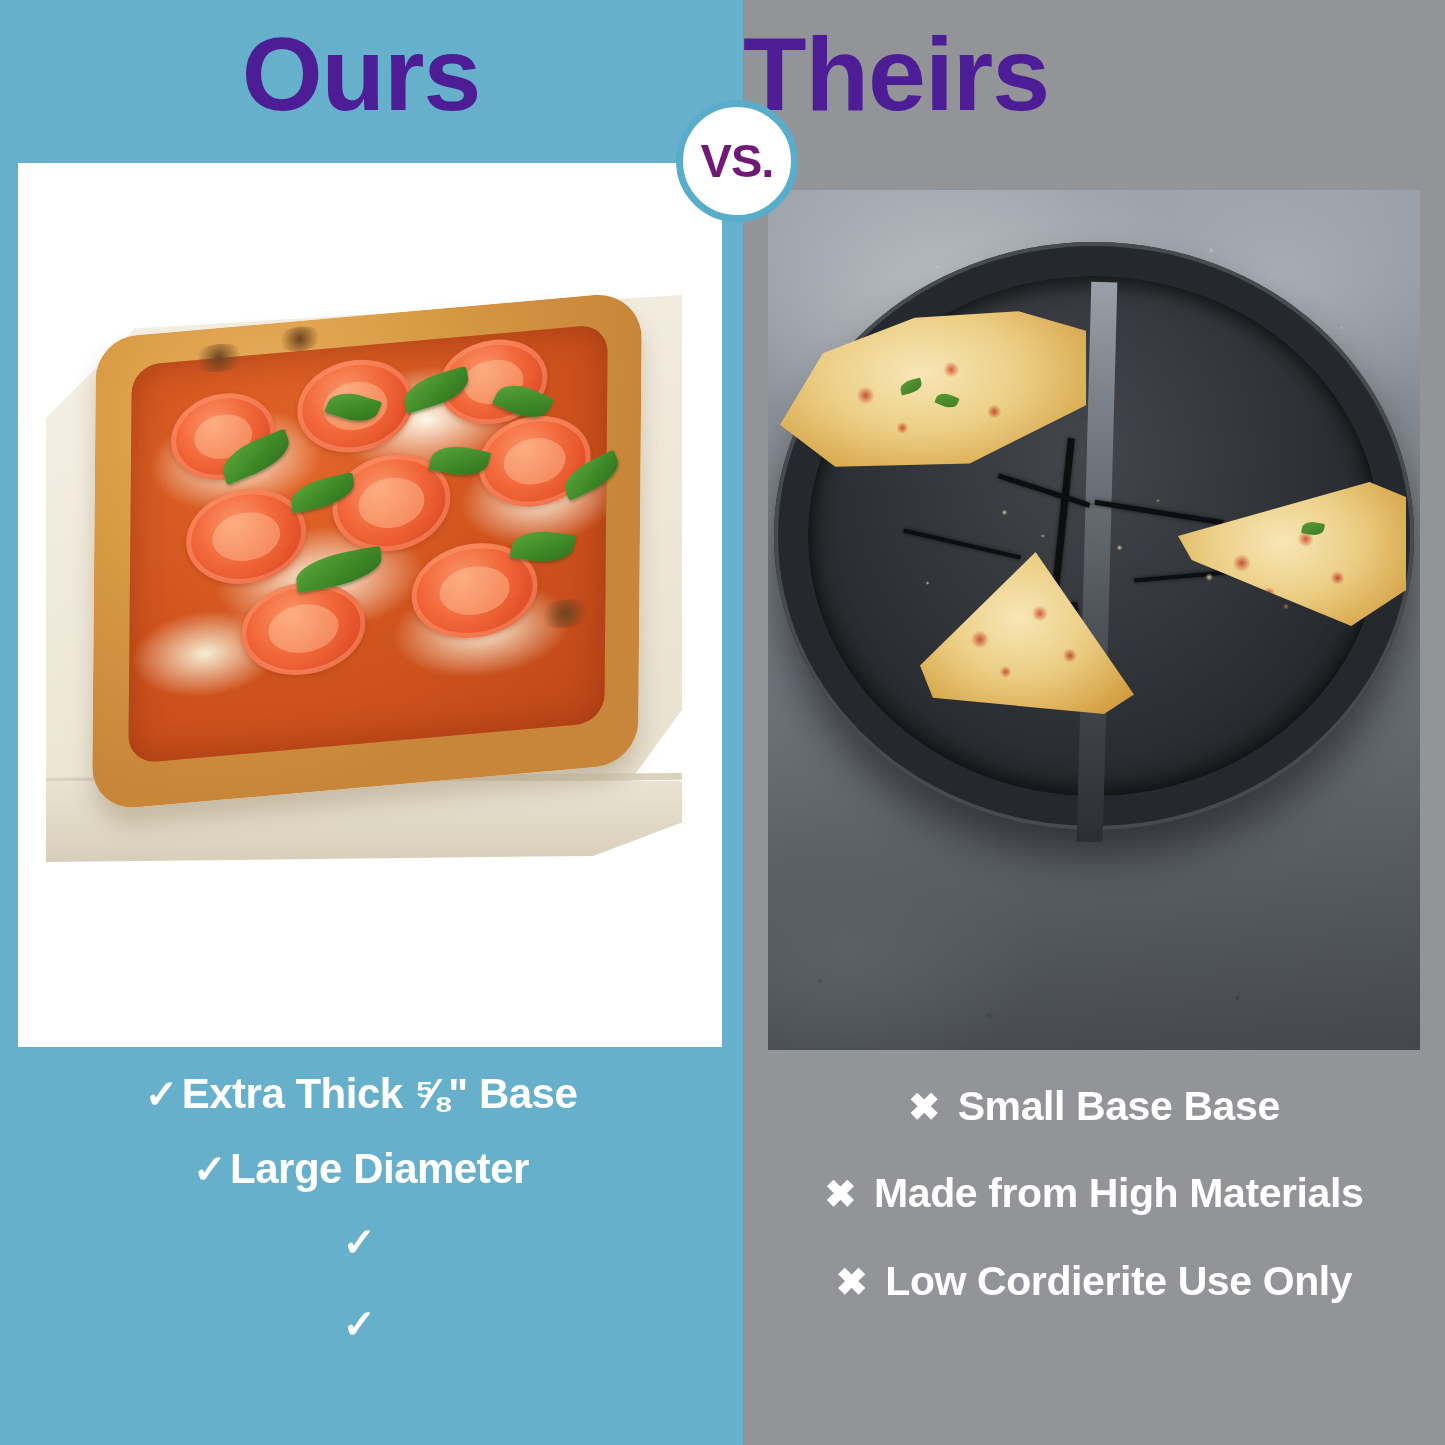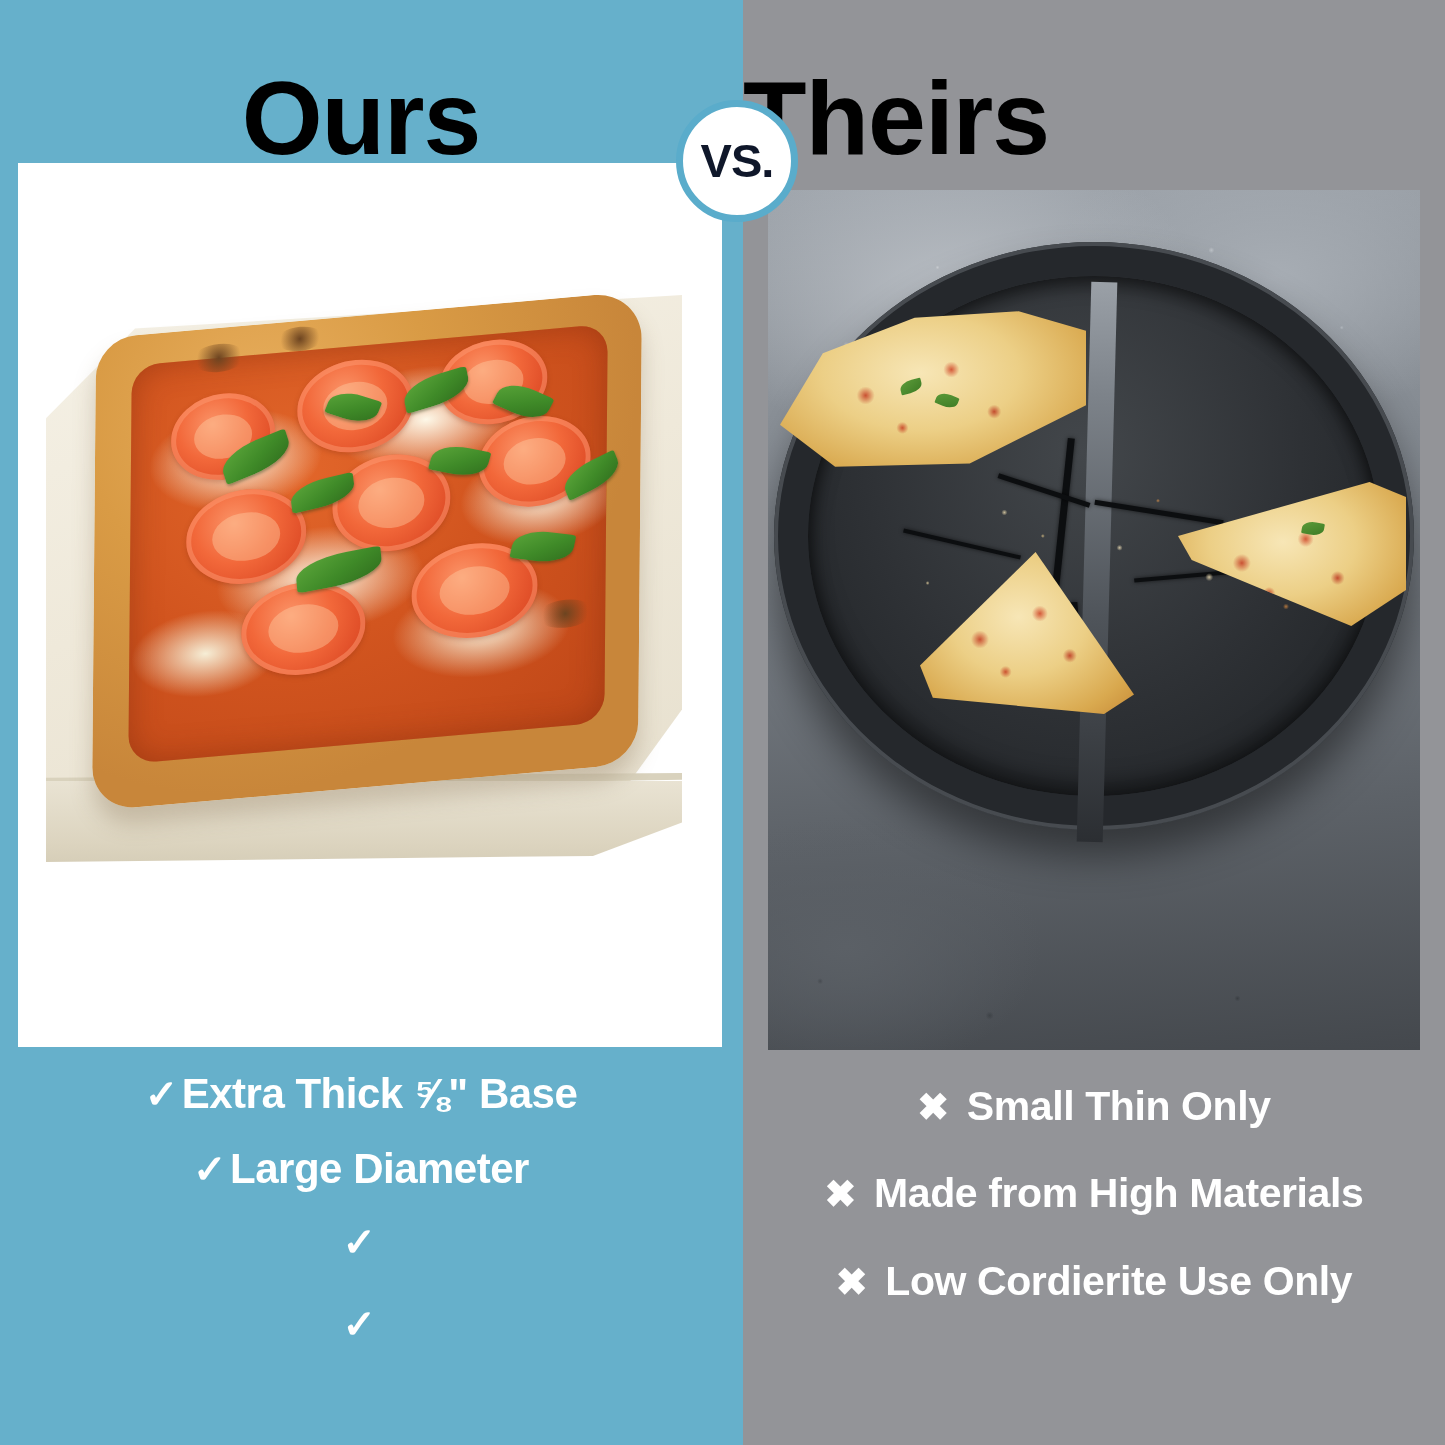--- a/index.html
+++ b/index.html
@@ -12,37 +12,37 @@
 
   
   .half{position:absolute;top:0;height:1445px;}
   .half-left{left:0;width:743px;background:#66b0cb;}
   .half-right{left:743px;width:702px;background:#939498;}
 
   
   .heading{
     position:absolute;top:22px;
     font-weight:700;letter-spacing:-1px;
-    color:#000000;line-height:1;
-    font-size:104px;white-space:nowrap;margin-top:44px;
+    color:#4c1d95;line-height:1;
+    font-size:104px;white-space:nowrap;
   }
   .heading-ours{left:0;width:722px;text-align:center;}
   .heading-theirs{left:743px;width:702px;text-align:left;}
 
   
   .vs-badge{
     position:absolute;left:676px;top:100px;
     width:122px;height:122px;border-radius:50%;
     background:#ffffff;border:7px solid #5aaccb;
     box-sizing:border-box;
     display:flex;align-items:center;justify-content:center;
     z-index:40;
   }
   .vs-badge span{
-    font-size:47px;font-weight:700;color:#0f172a;
+    font-size:47px;font-weight:700;color:#701a75;
     letter-spacing:-1px;line-height:1;
     transform:translateY(-1px);
   }
 
   
   .photo{position:absolute;overflow:hidden;}
   .photo-left{left:18px;top:163px;width:704px;height:884px;background:#ffffff;}
   .photo-right{left:768px;top:190px;width:652px;height:860px;background:#6d7176;}
 
   
@@ -329,21 +329,21 @@
       <span class="mark">✓</span>
     </div>
     <div class="row row-left r4">
       <span class="mark">✓</span>
     </div>
   </div>
 
   <div class="list list-right">
     <div class="row row-right r1">
       <span class="mark">✖</span>
-      <span>Small Thin Only</span>
+      <span>Small Base Base</span>
     </div>
     <div class="row row-right r2">
       <span class="mark">✖</span>
       <span>Made from High Materials</span>
     </div>
     <div class="row row-right r3">
       <span class="mark">✖</span>
       <span>Low Cordierite Use Only</span>
     </div>
   </div>

